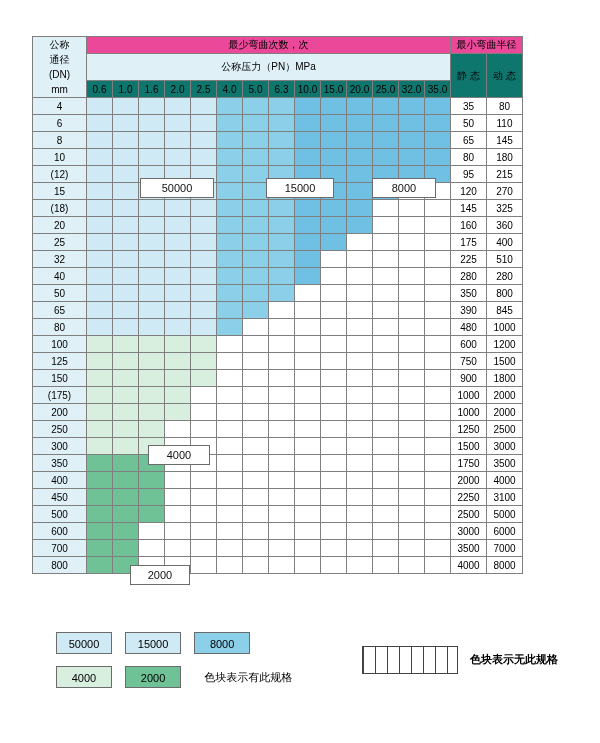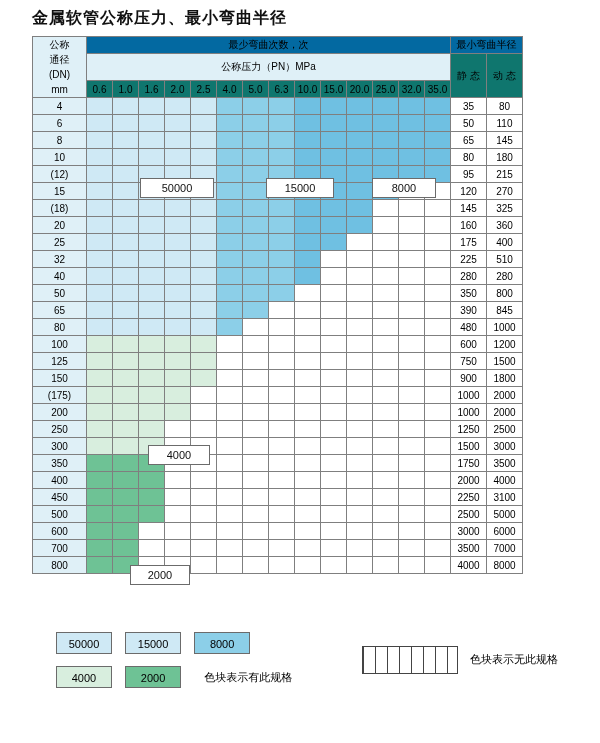--- a/index.html
+++ b/index.html
@@ -43,21 +43,21 @@
     height: 17px;
     box-sizing: border-box;
   }
   .hdr-dn {
     background: #dff0f7;
     width: 54px;
     font-size: 11px;
     line-height: 15px;
   }
   .hdr-mid {
-    background: #0369a1;
+    background: #ec4899;
     font-size: 11px;
   }
   .hdr-pn {
     background: #dff0f7;
     font-size: 11px;
   }
   .hdr-small {
     background: #0f766e;
     font-size: 10px;
   }
@@ -126,28 +126,28 @@
     width: 96px; height: 28px;
     border: 1px solid #444;
     box-sizing: border-box;
     background:
       repeating-linear-gradient(to right, #444 0 1px, transparent 1px 12px);
   }
   .lg-hatch-note {
     position: absolute;
     left: 438px; top: 20px;
     font-size: 11px;
+    font-weight: bold;
   }
 </style>
 </head>
 <body>
 
 <div class="page">
 
-  <div class="title">金属软管公称压力、最小弯曲半径</div>
 
   <table class="grid">
     <colgroup>
       <col style="width:54px">
       <col span="14" style="width:26px">
       <col style="width:36px">
       <col style="width:36px">
     </colgroup>
     <thead>
       <tr>

